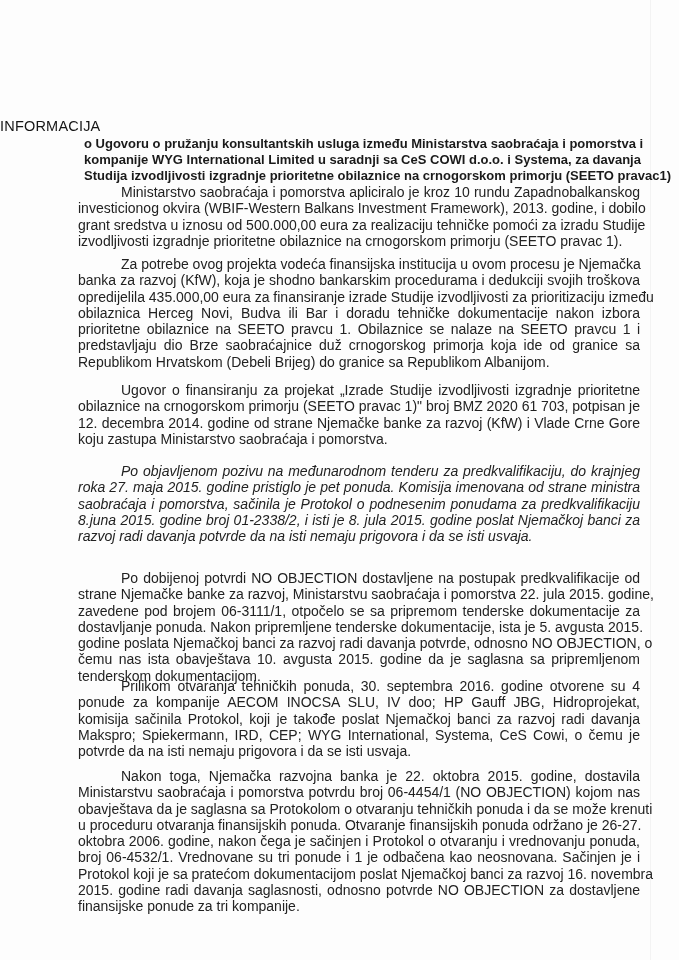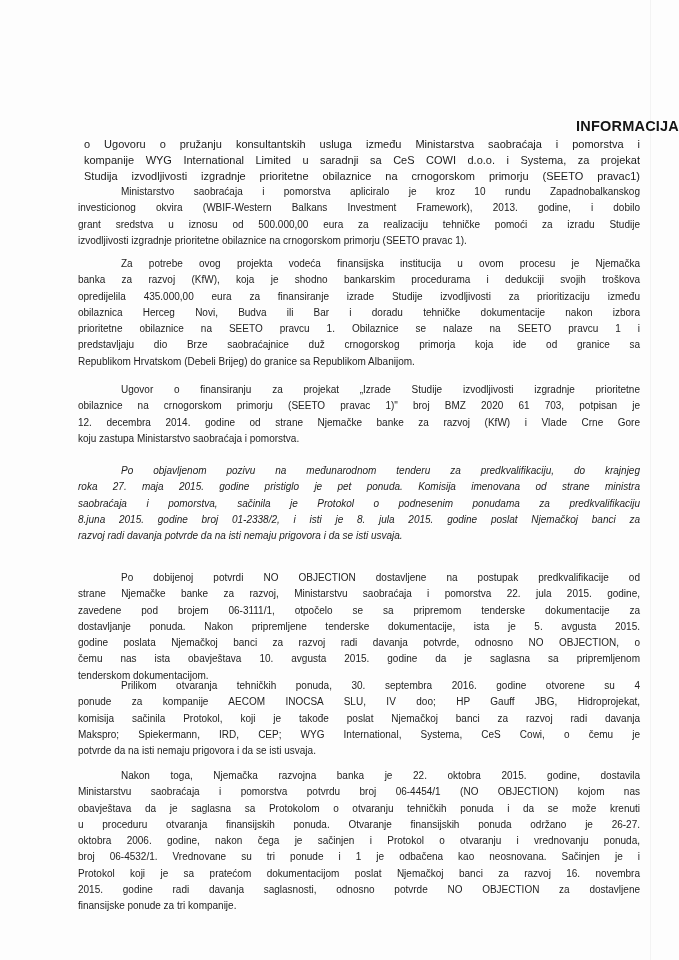--- a/index.html
+++ b/index.html
@@ -5,49 +5,49 @@
     html, body { margin: 0; padding: 0; background: #ffffff; }
     body { width: 679px; height: 960px; position: relative; overflow: hidden; }
     .page {
       position: absolute; left: 0; top: 0; width: 679px; height: 960px;
       background: #fdfdfd;
       color: #1c1c1c;
       font-family: "Liberation Sans", sans-serif;
     }
     .title {
       position: absolute; left: 0; width: 679px; top: 118px;
-      text-align: right; font-weight: bold; font-size: 14.5px; letter-spacing: 0.2px;
+      text-align: left; font-weight: normal; font-size: 14.5px; letter-spacing: 0.2px;
       color: #151515;
     }
     .subtitle {
       position: absolute; left: 84px; width: 556px; top: 136px;
-      font-weight: normal; font-size: 11px; line-height: 16.2px;
+      font-weight: bold; font-size: 13px; line-height: 16.2px;
       text-align: justify; text-align-last: right; color: #1a1a1a;
     }
     .subtitle .ln { display: block; text-align: justify; text-align-last: justify; white-space: nowrap; }
     .para {
       position: absolute; left: 78px; width: 562px;
-      font-size: 10px; line-height: 16.3px; color: #222;
+      font-size: 14px; line-height: 16.3px; color: #222;
     }
     .para .ln { display: block; text-align: justify; text-align-last: justify; white-space: nowrap; }
     .para .ln.last { text-align-last: left; }
     .para .ln.first { padding-left: 43px; }
     .rmargin { position:absolute; right: 28px; top: 0; width: 1px; height: 960px; background: #f3f3f3; }
   </style>
 </head>
 <body>
 
 <div class="page">
   <div class="rmargin"></div>
 
   <div class="title">INFORMACIJA</div>
 
   <div class="subtitle">
     <span class="ln">o Ugovoru o pružanju konsultantskih usluga između Ministarstva saobraćaja i pomorstva i</span>
-    <span class="ln">kompanije WYG International Limited u saradnji sa CeS COWI d.o.o. i Systema, za projekat</span>
+    <span class="ln">kompanije WYG International Limited u saradnji sa CeS COWI d.o.o. i Systema, za davanja</span>
     <span class="ln">Studija izvodljivosti izgradnje prioritetne obilaznice na crnogorskom primorju (SEETO pravac1)</span>
   </div>
 
   <div class="para" style="top:184px;">
     <span class="ln first">Ministarstvo saobraćaja i pomorstva apliciralo je kroz 10 rundu Zapadnobalkanskog</span>
     <span class="ln">investicionog okvira (WBIF-Western Balkans Investment Framework), 2013. godine, i dobilo</span>
     <span class="ln">grant sredstva u iznosu od 500.000,00 eura za realizaciju tehničke pomoći za izradu Studije</span>
     <span class="ln last">izvodljivosti izgradnje prioritetne obilaznice na crnogorskom primorju (SEETO pravac 1).</span>
   </div>
 

